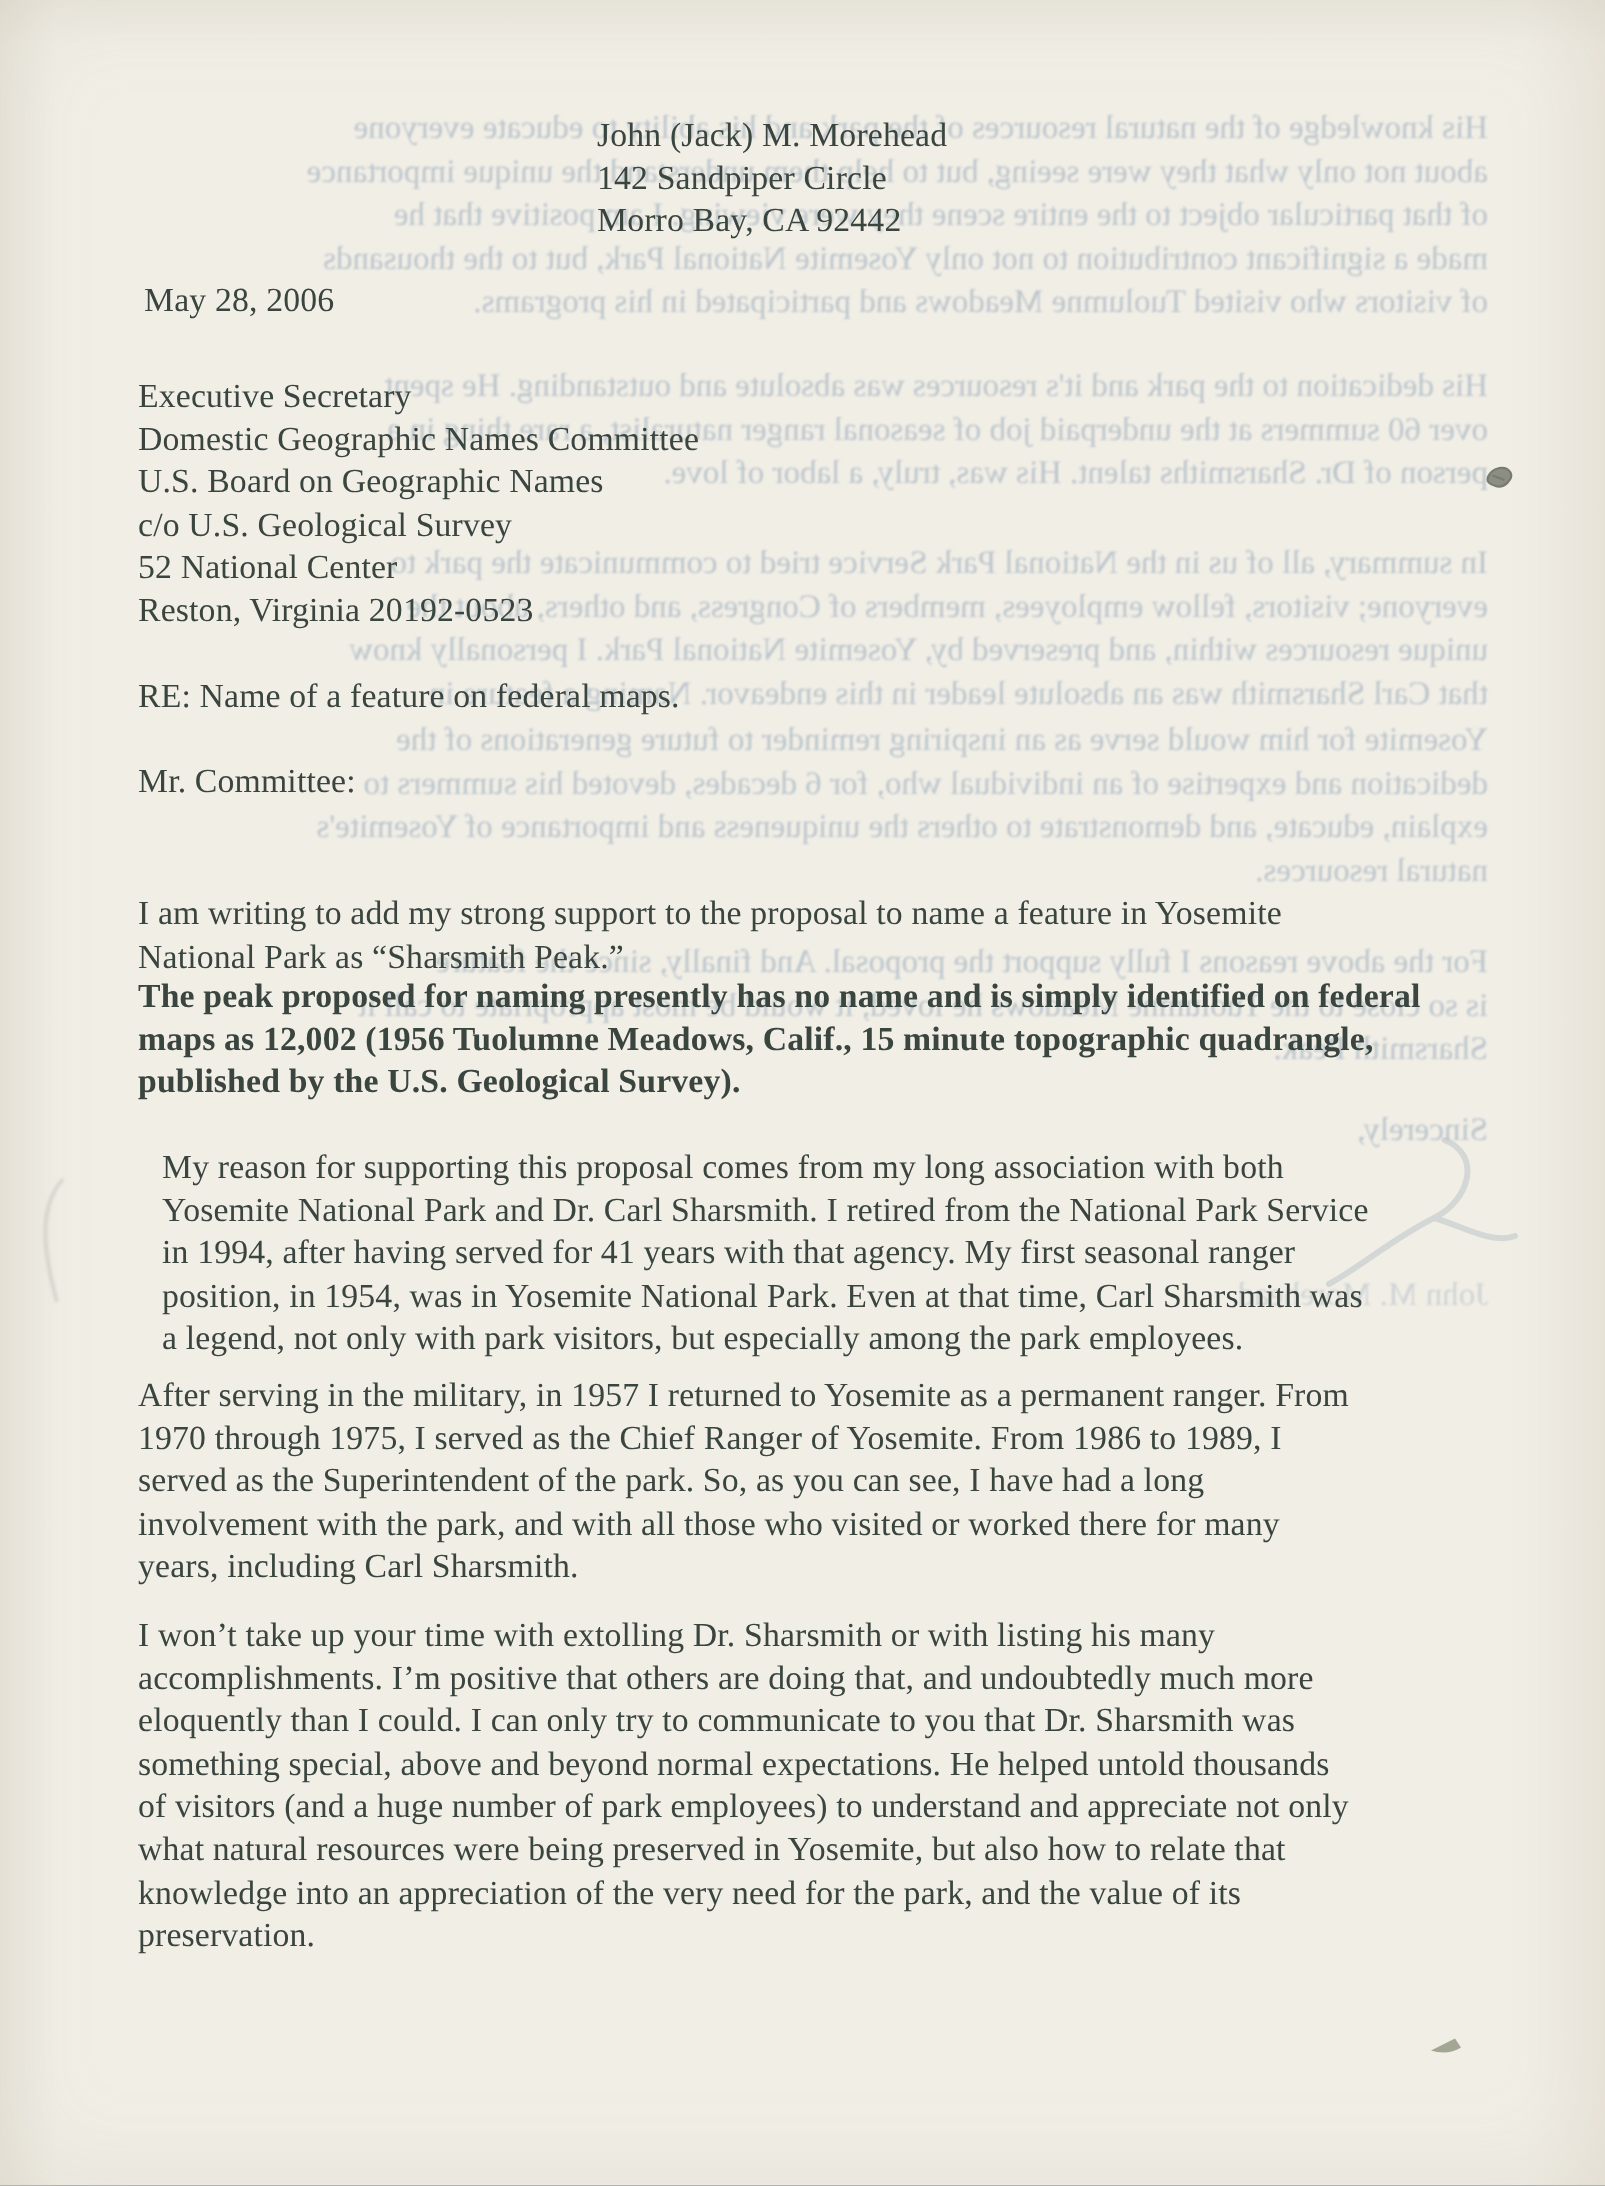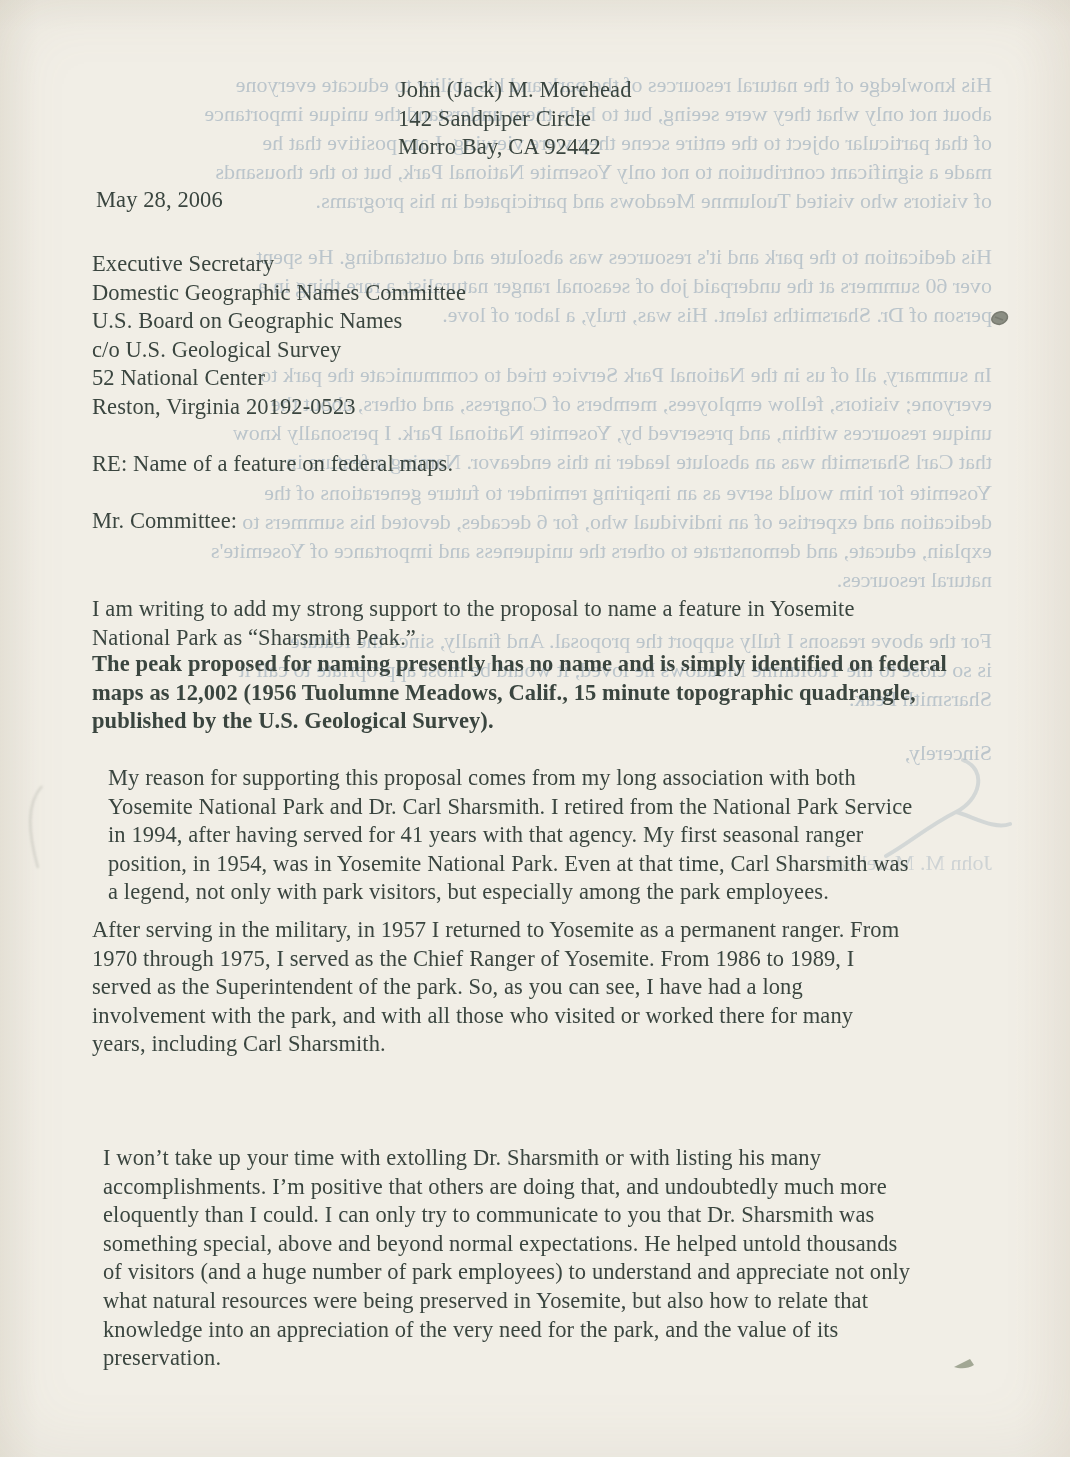--- a/index.html
+++ b/index.html
@@ -93,21 +93,21 @@
   <div class="txt" style="left:92px; top:764px;margin-left:16px;">My reason for supporting this proposal comes from my long association with both
 Yosemite National Park and Dr. Carl Sharsmith.  I retired from the National Park Service
 in 1994, after having served for 41 years with that agency.  My first seasonal ranger
 position, in 1954, was in Yosemite National Park.  Even at that time, Carl Sharsmith was
 a legend, not only with park visitors, but especially among the park employees.</div>
   <div class="txt" style="left:92px; top:916px;">After serving in the military, in 1957 I returned to Yosemite as a permanent ranger.  From
 1970 through 1975, I served as the Chief Ranger of Yosemite.  From 1986 to 1989, I
 served as the Superintendent of the park.  So, as you can see, I have had a long
 involvement with the park, and with all those who visited or worked there for many
 years, including Carl Sharsmith.</div>
-  <div class="txt" style="left:92px; top:1144px;margin-left:11px;">I won’t take up your time with extolling Dr. Sharsmith or with listing his many
+  <div class="txt" style="left:92px; top:1076px;">I won’t take up your time with extolling Dr. Sharsmith or with listing his many
 accomplishments.  I’m positive that others are doing that, and undoubtedly much more
 eloquently than I could.  I can only try to communicate to you that Dr. Sharsmith was
 something special, above and beyond normal expectations.  He helped untold thousands
 of visitors (and a huge number of park employees) to understand and appreciate not only
 what natural resources were being preserved in Yosemite, but also how to relate that
 knowledge into an appreciation of the very need for the park, and the value of its
 preservation.</div>
 
   <svg class="artifact" style="left:988px; top:306px;" width="24" height="24" viewBox="0 0 24 24">
     <path d="M4 12 C 7 5, 16 4, 19 9 C 21 13, 15 20, 9 18 C 5 17, 3 15, 4 12 Z M7 11 L15 14" fill="#6a6e62" opacity="0.75" stroke="#51554a" stroke-width="1.5"></path>

